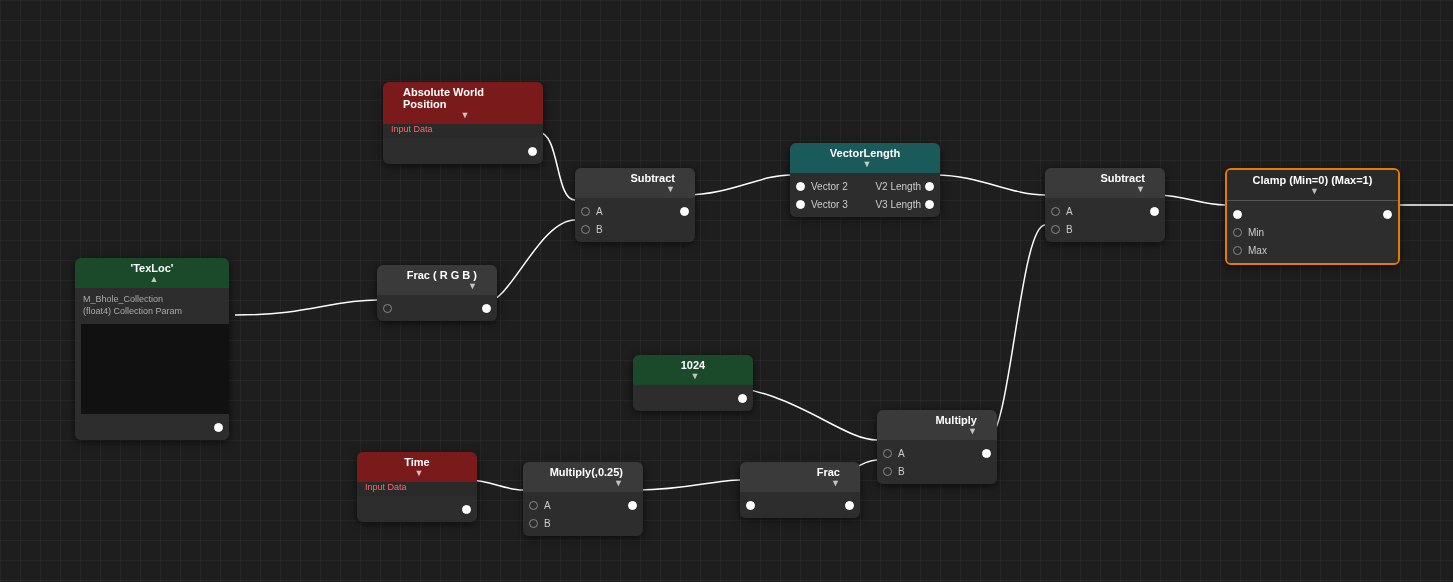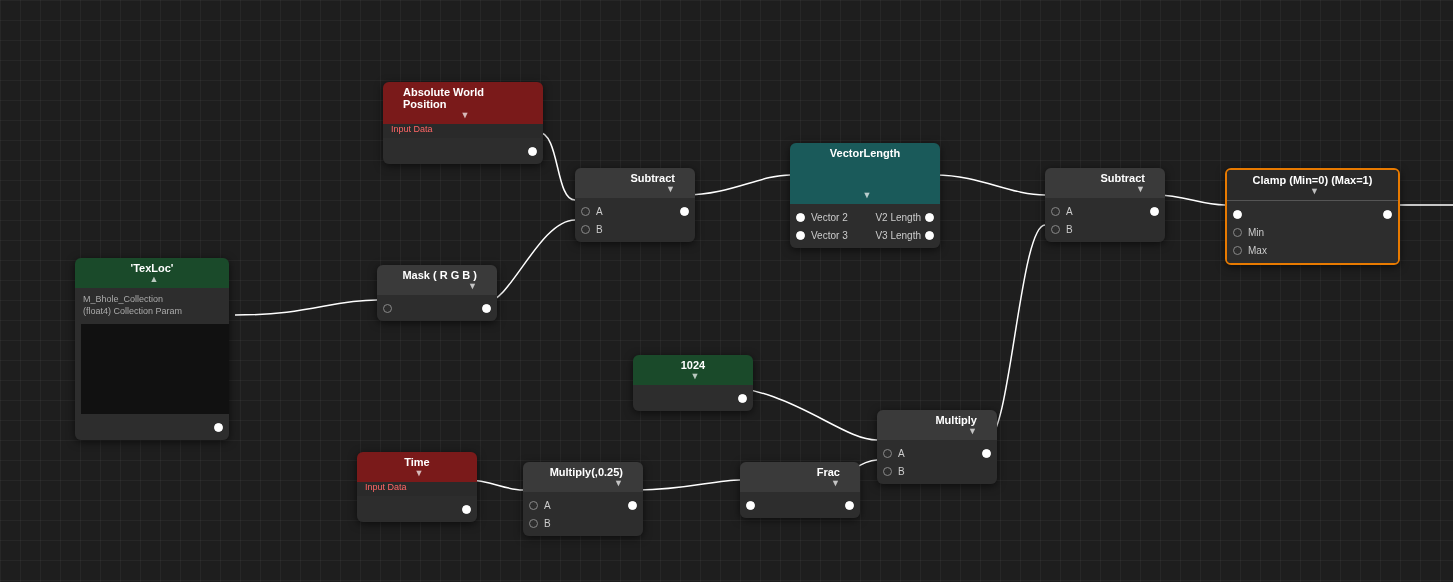--- a/index.html
+++ b/index.html
@@ -82,21 +82,21 @@
     }
 
     .pin.white { border-color: #fff; background: #fff; }
     .pin.outline { border-color: #888; background: transparent; }
 
     .row-right { justify-content: flex-end; }
     .row-between { justify-content: space-between; }
 
     
     .header-red { background: #7a1a1a; }
-    .header-dark-teal { background: #1a5a5a; gap: 31px; }
+    .header-dark-teal { background: #1a5a5a; }
     .header-dark-green { background: #1a4a2a; }
     .header-dark-gray { background: #3a3a3a; align-items: flex-end; }
     .node-orange { border: 2px solid #e87a00; }
 
     
     .connections-svg {
       position: absolute;
       inset: 0;
       width: 100%;
       height: 100%;
@@ -173,21 +173,21 @@
     <div style="padding: 0px 8px 4px; font-size:9px; color:#aaa;">(float4) Collection Param</div>
     <div class="texloc-preview"></div>
     <div class="node-row row-right">
       <span class="pin white"></span>
     </div>
   </div>
 </div>
 
 <div class="node" style="left:377px; top:265px; width:115px;">
   <div class="node-header header-dark-gray">
-    <span>Mask ( R G B )</span>
+    <span>Frac ( R G B )</span>
     <span class="chevron">▼</span>
   </div>
   <div class="node-body">
     <div class="node-row row-between">
       <span class="pin outline"></span>
       <span class="pin white"></span>
     </div>
   </div>
 </div>
 

